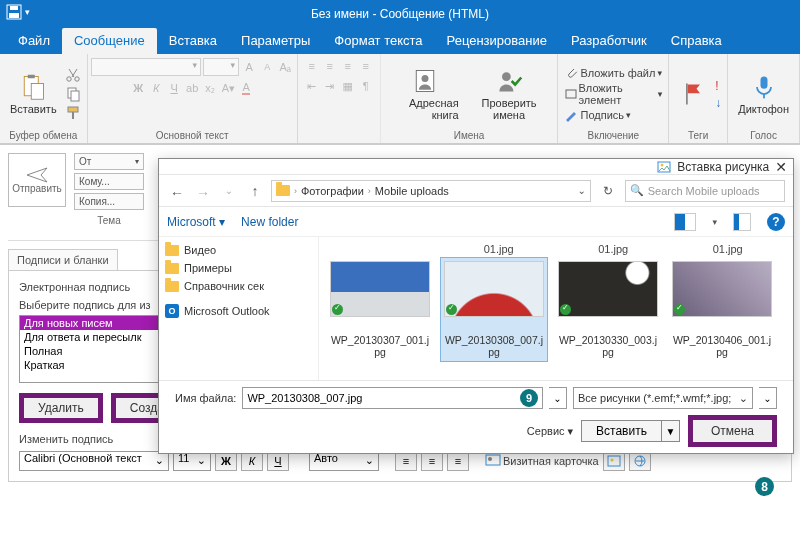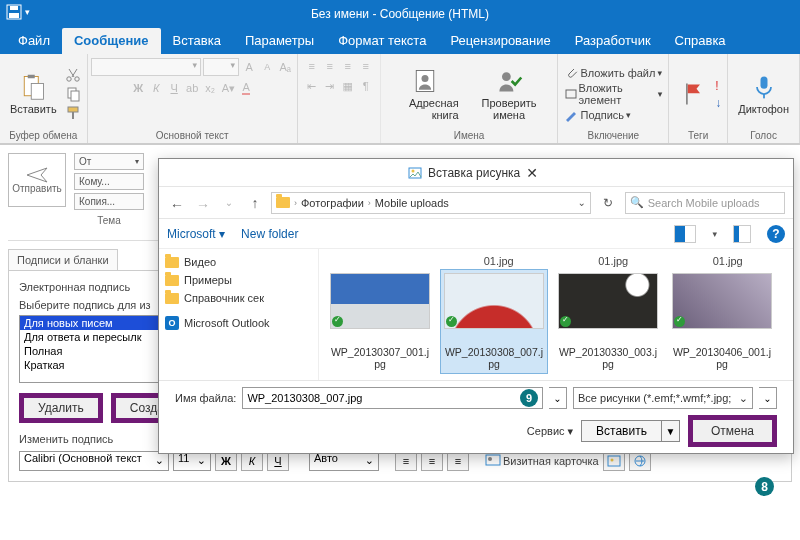--- a/index.html
+++ b/index.html
@@ -7,21 +7,21 @@
 
   
   .titlebar { height: 28px; background: #1073c6; color: #fff; display: flex; align-items: center; justify-content: center; position: relative; }
   .titlebar .save { position: absolute; left: 6px; top: 4px; display: flex; gap: 3px; }
   .titlebar .save svg { width: 16px; height: 16px; }
   .titlebar .title { font-size: 12px; color: #fff; }
 
   
   .menubar { height: 26px; background: #1073c6; display: flex; align-items: flex-end; padding: 0 6px; }
   .menubar .tab { padding: 5px 12px 6px; font-size: 13px; color: #fff; cursor: pointer; }
-  .menubar .tab.active { background: #f3f3f3; color: #1073c6; border-radius: 2px 2px 0 0; font-weight: 700; }
+  .menubar .tab.active { background: #f3f3f3; color: #1073c6; border-radius: 2px 2px 0 0; font-weight: 400; }
 
   
   .ribbon { height: 90px; background: #f3f3f3; border-bottom: 1px solid #ccc; display: flex; }
   .group { border-right: 1px solid #d8d8d8; display: flex; flex-direction: column; align-items: center; justify-content: space-between; padding: 4px 6px 2px; }
   .group .glabel { font-size: 10px; color: #666; text-align: center; white-space: nowrap; }
   .group .gbody { display: flex; align-items: center; gap: 4px; flex: 1; }
   .bigbtn { display: flex; flex-direction: column; align-items: center; gap: 2px; font-size: 11px; color: #333; padding: 2px 4px; }
   .bigbtn svg { width: 28px; height: 28px; }
   .side { display: flex; flex-direction: column; gap: 3px; }
   .side svg { width: 16px; height: 16px; }
@@ -40,35 +40,35 @@
   .fbtn { width: 70px; height: 17px; border: 1px solid #bbb; font-size: 10px; color: #555; display: flex; align-items: center; padding: 0 4px; background: #fafafa; }
   .themelbl { font-size: 10px; color: #666; text-align: center; margin-top: 2px; }
 
   
   .sigpane { margin-top: 14px; border-top: 1px solid #ddd; padding-top: 8px; }
   .sigtab { display: inline-block; padding: 4px 8px; border: 1px solid #ccc; border-bottom: none; font-size: 11px; color: #555; background: #fafafa; }
   .sigbox { border: 1px solid #ccc; padding: 10px; background: #fff; }
   .siglabel { font-size: 11px; color: #444; margin-bottom: 4px; }
   .siglist { border: 1px solid #999; width: 170px; height: 68px; font-size: 11px; }
   .siglist div { padding: 1px 4px; }
-  .siglist .sel-item { background: #1d4ed8; color: #fff; }
+  .siglist .sel-item { background: #a21caf; color: #fff; }
   .btnrow { display: flex; gap: 8px; margin-top: 10px; }
   .btn { border: 5px solid #701a75; background: #f0f0f0; padding: 3px 14px; font-size: 12px; color: #333; cursor: pointer; }
   .btn.dimtxt { color: #aaa; }
   .editrow { display: flex; align-items: center; gap: 4px; margin-top: 6px; }
   .fontsel { border: 1px solid #999; background: #fff; height: 20px; padding: 0 16px 0 4px; font-size: 11px; position: relative; }
   .fontsel::after { content: "⌄"; position: absolute; right: 4px; top: 2px; font-size: 11px; }
   .iconbtn { width: 22px; height: 20px; border: 1px solid #aaa; display: flex; align-items: center; justify-content: center; font-size: 11px; background: #f7f7f7; }
   .bold { font-weight: 700; }
   .ital { font-style: italic; }
   .uline { text-decoration: underline; }
 
   
   .dialog { position: absolute; left: 158px; top: 158px; width: 636px; height: 296px; background: #fff; border: 1px solid #888; box-shadow: 0 4px 14px rgba(0,0,0,.25); display: flex; flex-direction: column; }
-  .dlg-title { height: 28px; display: flex; align-items: center; justify-content: center; padding: 0 25px; border-bottom: 1px solid #e5e5e5; }
+  .dlg-title { height: 16px; display: flex; align-items: center; justify-content: flex-end; padding: 0 0; border-bottom: 1px solid #e5e5e5; }
   .dlg-title .left { display: flex; align-items: center; gap: 6px; font-size: 12px; color: #333; }
   .dlg-title .x { font-size: 14px; color: #333; cursor: pointer; padding: 2px 6px; }
   .navrow { height: 32px; display: flex; align-items: center; gap: 6px; padding: 0 8px; border-bottom: 1px solid #e5e5e5; }
   .navrow .nb { width: 20px; height: 20px; display: flex; align-items: center; justify-content: center; font-size: 14px; color: #555; }
   .crumb { flex: 1; height: 22px; border: 1px solid #ccc; display: flex; align-items: center; font-size: 11px; color: #333; padding: 0 4px; gap: 4px; }
   .crumb .c { color: #333; }
   .crumb .sep { color: #888; font-size: 9px; }
   .refresh { width: 22px; height: 22px; display: flex; align-items: center; justify-content: center; color: #555; }
   .search { width: 160px; height: 22px; border: 1px solid #ccc; display: flex; align-items: center; padding: 0 4px; font-size: 11px; color: #888; gap: 4px; }
   .toolbar { height: 30px; display: flex; align-items: center; padding: 0 8px; gap: 16px; border-bottom: 1px solid #eee; }

